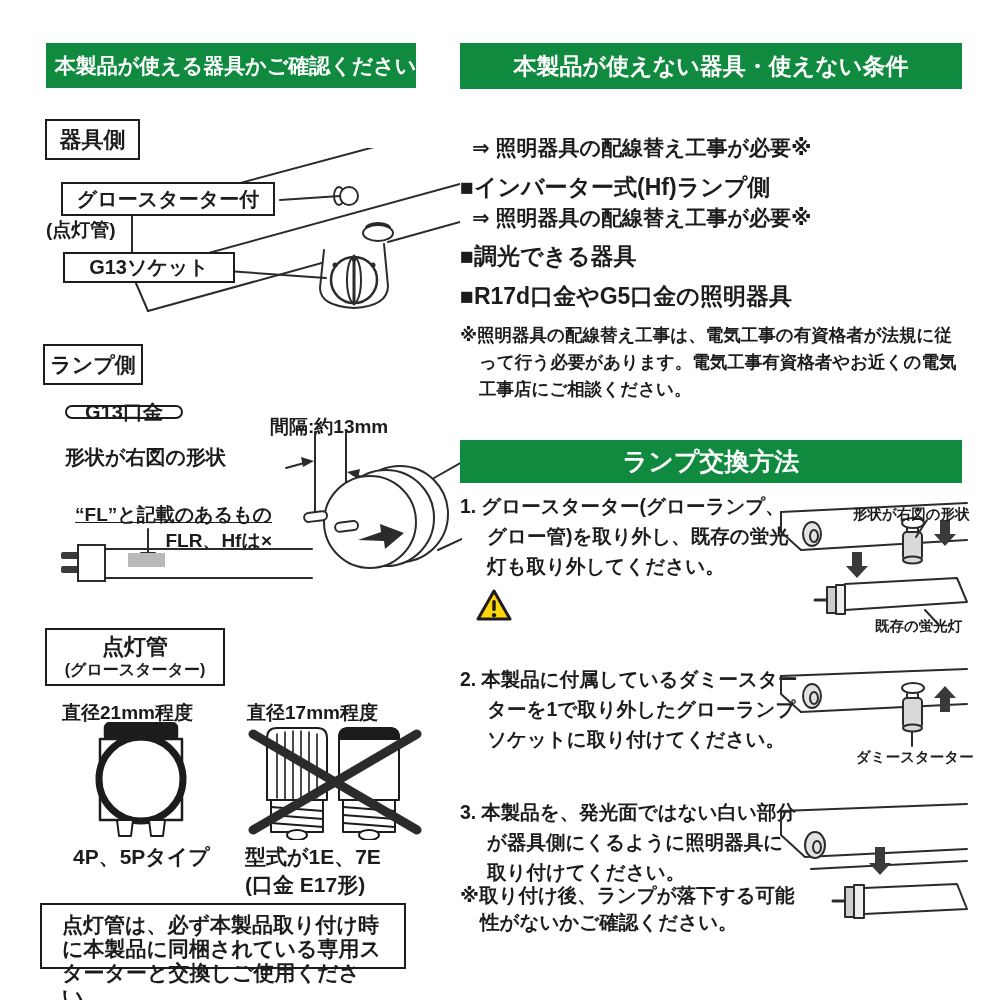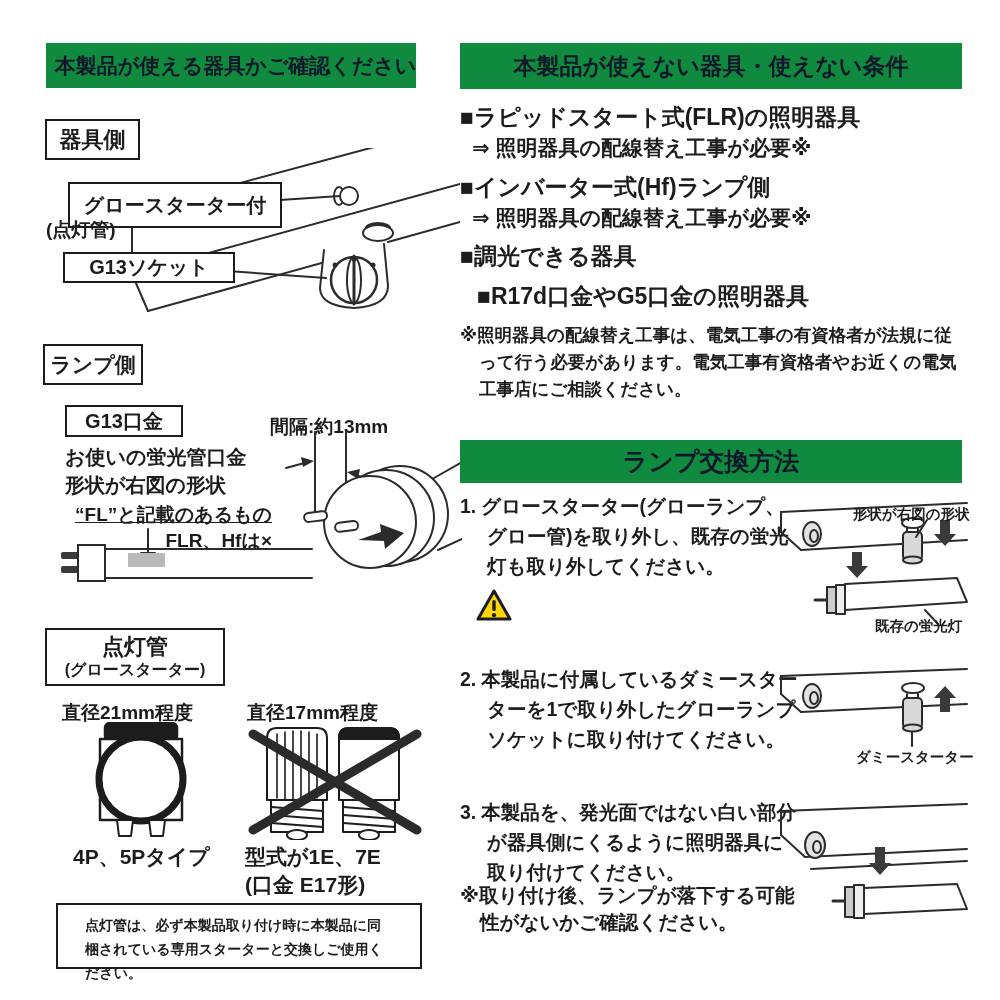--- a/index.html
+++ b/index.html
@@ -1,51 +1,51 @@
 <!DOCTYPE html>
 <html><head>
 <meta charset="utf-8">
 <style>
   html,body{margin:0;padding:0;background:#fff;}
   .page{position:relative;width:1000px;height:1000px;background:#ffffff;overflow:hidden;
         font-family:"Liberation Sans","DejaVu Sans",sans-serif;font-weight:bold;color:#1c1c1c;}
   .abs{position:absolute;}
-  .greenbar{background:#0f8a3f;color:#0f172a;display:flex;align-items:center;justify-content:center;gap:9px;}
+  .greenbar{background:#0f8a3f;color:#ffffff;display:flex;align-items:center;justify-content:center;gap:9px;}
   .box{border:2.5px solid #1c1c1c;background:#fff;display:flex;flex-direction:column;
        align-items:center;justify-content:center;text-align:center;box-sizing:border-box;}
   .t{white-space:nowrap;}
   svg{display:block;}
   
   .hdr-left{left:46px;top:43px;width:370px;height:45px;font-size:21px;}
   .box-kigu{left:45px;top:119px;width:95px;height:41px;font-size:22px;}
-  .box-glow{left:68px;top:182px;width:214px;height:46px;font-size:20px;}
+  .box-glow{left:61px;top:182px;width:214px;height:34px;font-size:20px;}
   .glow-sub{left:46px;top:217px;font-size:19px;}
   .box-socket{left:63px;top:252px;width:172px;height:31px;font-size:20px;}
   .box-lamp{left:43px;top:344px;width:100px;height:41px;font-size:21px;}
-  .box-g13{left:65px;top:405px;width:118px;height:32px;font-size:20px;}
+  .box-g13{left:65px;top:405px;width:118px;height:14px;font-size:20px;border-radius:13px;}
   .lamp-desc{left:65px;top:443px;font-size:20px;line-height:28px;}
   .gap-label{left:270px;top:414px;font-size:19px;}
   .fl-note{left:60px;top:502px;width:212px;text-align:right;font-size:19px;line-height:26px;text-decoration:underline;}
   .box-tenko{left:45px;top:628px;width:180px;height:58px;}
   .tenko-l1{font-size:22px;line-height:26px;}
   .tenko-l2{font-size:16px;line-height:20px;}
   .d21{left:62px;top:700px;font-size:19px;}
   .d17{left:247px;top:700px;font-size:19px;}
   .t4p{left:73px;top:843px;font-size:21px;}
   .t1e{left:245px;top:843px;font-size:21px;line-height:28px;}
-  .note-box{left:56px;top:903px;width:366px;height:66px;border:2.5px solid #1c1c1c;
-            box-sizing:border-box;padding:8px 27px;font-size:14px;line-height:24px;background:#fff;}
+  .note-box{left:40px;top:903px;width:366px;height:66px;border:2.5px solid #1c1c1c;
+            box-sizing:border-box;padding:8px 20px;font-size:21px;line-height:24px;background:#fff;}
   
   .hdr-r1{left:460px;top:43px;width:502px;height:46px;font-size:23px;}
   .hdr-r2{left:460px;top:440px;width:502px;height:43px;font-size:25px;}
   .item-title{font-size:23px;white-space:nowrap;}
   .item-sub{font-size:21px;margin-left:12px;white-space:nowrap;}
   .it1{left:460px;top:102px;} .it1s{left:460px;top:134px;}
   .it2{left:460px;top:172px;} .it2s{left:460px;top:204px;}
-  .it3{left:460px;top:241px;} .it4{left:460px;top:281px;margin-left:17px;}
+  .it3{left:460px;top:241px;} .it4{left:460px;top:281px;}
   .r-note{left:460px;top:322px;width:505px;font-size:17.5px;line-height:27px;
           padding-left:19px;text-indent:-19px;box-sizing:border-box;}
   .step-text{font-size:19.5px;line-height:30px;width:340px;padding-left:27px;text-indent:-27px;box-sizing:border-box;}
   .s1{left:460px;top:491px;} .s2{left:460px;top:664px;} .s3{left:460px;top:797px;}
   .step-num{margin-right:5px;}
   .warn-row{left:476px;top:585px;display:flex;align-items:flex-start;gap:8px;}
   .warn-text{font-size:19.5px;line-height:30px;width:262px;}
   .s3-note{left:460px;top:882px;font-size:19.5px;line-height:27px;width:340px;
            padding-left:20px;text-indent:-20px;box-sizing:border-box;}
   .ill-label{font-size:14.5px;white-space:nowrap;}
@@ -101,21 +101,20 @@
     <span>G13ソケット</span>
   </div>
 
   <div class="abs box box-lamp">
     <span>ランプ側</span>
   </div>
   <div class="abs box box-g13">
     <span>G13口金</span>
   </div>
   <div class="abs lamp-desc">
-    <div class="t">お使いの蛍光管口金</div>
     <div class="t">形状が右図の形状</div>
   </div>
   <div class="abs t gap-label">間隔:約13mm</div>
 
   <svg class="abs" style="left:258px;top:428px;" width="204" height="155" viewBox="0 0 204 155">
     <g stroke="#2b2b2b" stroke-width="2" fill="none" stroke-linecap="round" stroke-linejoin="round">
       <path d="M57,4 L57,88"></path>
       <path d="M88,4 L88,84"></path>
       <path d="M28,40 L50,34"></path>
       <polygon points="56,33 43,29 45,39" fill="#2b2b2b" stroke="none"></polygon>
@@ -185,21 +184,20 @@
     <div class="t">型式が1E、7E</div>
     <div class="t">(口金 E17形)</div>
   </div>
 
   <div class="abs note-box">点灯管は、必ず本製品取り付け時に本製品に同梱されている専用スターターと交換しご使用ください。</div>
 
   <div class="abs greenbar hdr-r1">
     <span class="t">本製品が使えない器具・使えない条件</span>
   </div>
 
-  <div class="abs item-title it1">■ラピッドスタート式(FLR)の照明器具</div>
   <div class="abs it1s">
       <div class="item-sub">⇒ 照明器具の配線替え工事が必要※</div>
     </div>
   <div class="abs item-title it2">■インバーター式(Hf)ランプ側</div>
   <div class="abs it2s">
       <div class="item-sub">⇒ 照明器具の配線替え工事が必要※</div>
     </div>
   <div class="abs item-title it3">■調光できる器具</div>
   <div class="abs item-title it4">■R17d口金やG5口金の照明器具</div>
 

